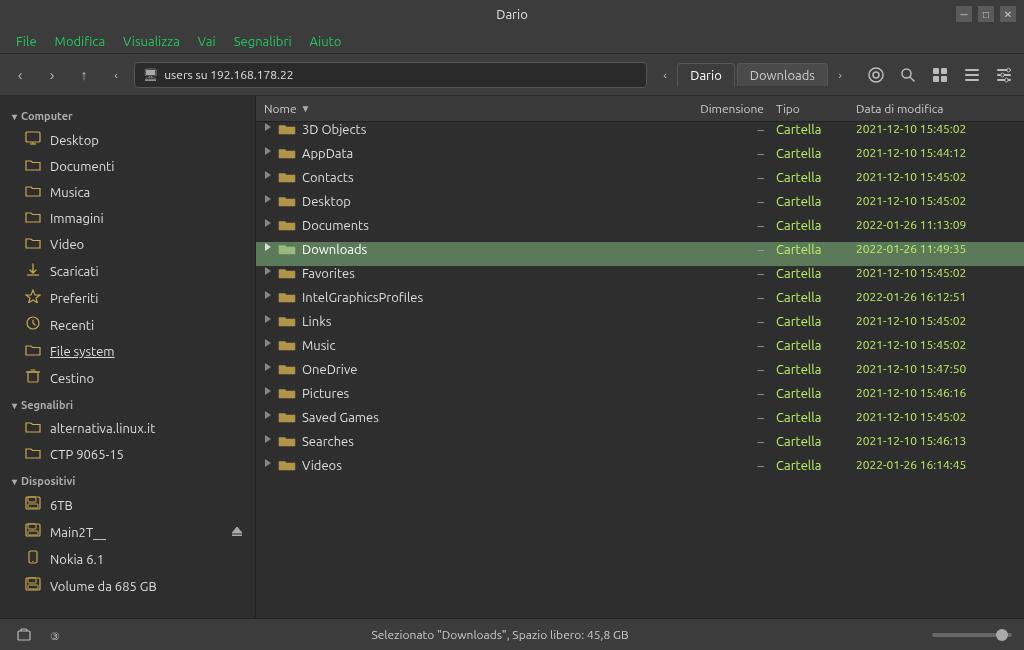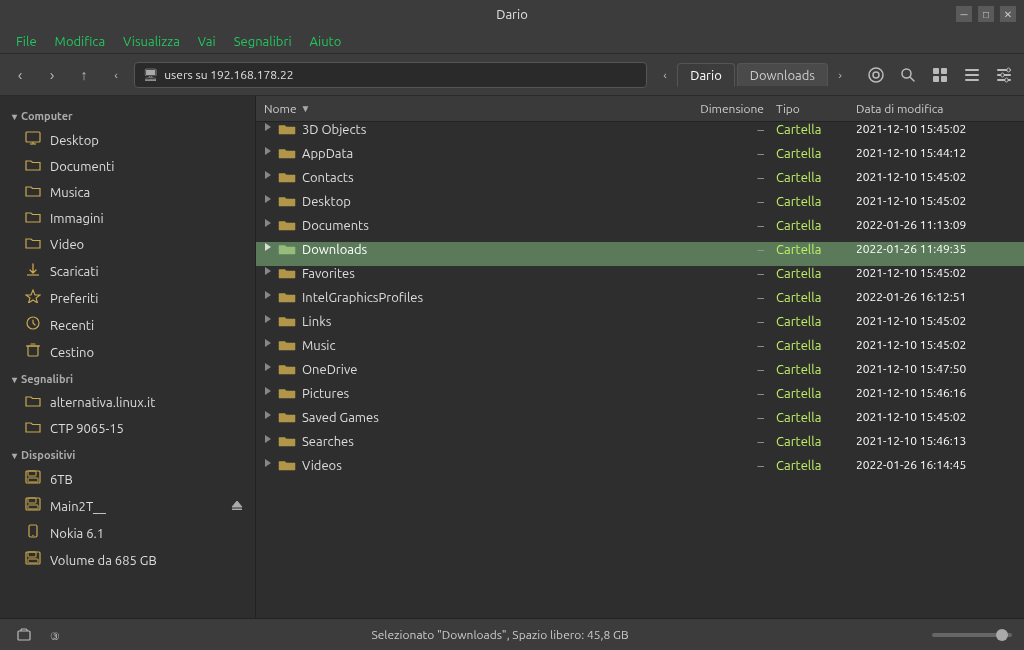--- a/index.html
+++ b/index.html
@@ -238,21 +238,21 @@
       color: #888;
     }
     .file-row-icon {
       width: 18px;
       margin-right: 6px;
       font-size: 14px;
     }
     .file-row-name { flex: 1; }
     .file-row-size { width: 100px; text-align: right; padding-right: 12px; color: #999; }
     .file-row-type { width: 80px; color: #bef264; }
-    .file-row-date { width: 160px; color: #ffffff; font-size: 12px; }
+    .file-row-date { width: 160px; color: #bef264; font-size: 12px; }
 
     
     #statusbar {
       height: 32px;
       background: #3c3c3c;
       border-top: 1px solid #222;
       display: flex;
       align-items: center;
       justify-content: space-between;
       padding: 0 12px;
@@ -435,20 +435,26 @@
         <span>Preferiti</span>
       </div>
       <div class="sidebar-item">
         <span class="sidebar-item-icon"><svg width="16" height="14" viewBox="0 0 16 14" fill="none">
             <circle cx="8" cy="7" r="6" stroke="#c8a84e" stroke-width="1.2"></circle>
             <path d="M8 4v3l2 2" stroke="#c8a84e" stroke-width="1.2" stroke-linecap="round"></path>
           </svg></span>
         <span>Recenti</span>
       </div>
       <div class="sidebar-item">
+        <span class="sidebar-item-icon"><svg width="16" height="13" viewBox="0 0 16 13" fill="none">
+            <path d="M1 3h5l1.5 1.5H15v7.5H1V3z" stroke="#c8a84e" stroke-width="1.2" fill="none"></path>
+          </svg></span>
+        <span style="text-decoration: underline;">File system</span>
+      </div>
+      <div class="sidebar-item">
         <span class="sidebar-item-icon"><svg width="16" height="14" viewBox="0 0 16 14" fill="none">
             <path d="M3 3h10v9a1 1 0 01-1 1H4a1 1 0 01-1-1V3z" stroke="#c8a84e" stroke-width="1.2"></path>
             <line x1="1" y1="3" x2="15" y2="3" stroke="#c8a84e" stroke-width="1.2"></line>
             <path d="M6 1h4" stroke="#c8a84e" stroke-width="1.2" stroke-linecap="round"></path>
           </svg></span>
         <span>Cestino</span>
       </div>
       <div class="sidebar-section-header">
         <span class="chevron">▾</span>
         <span>Segnalibri</span>

